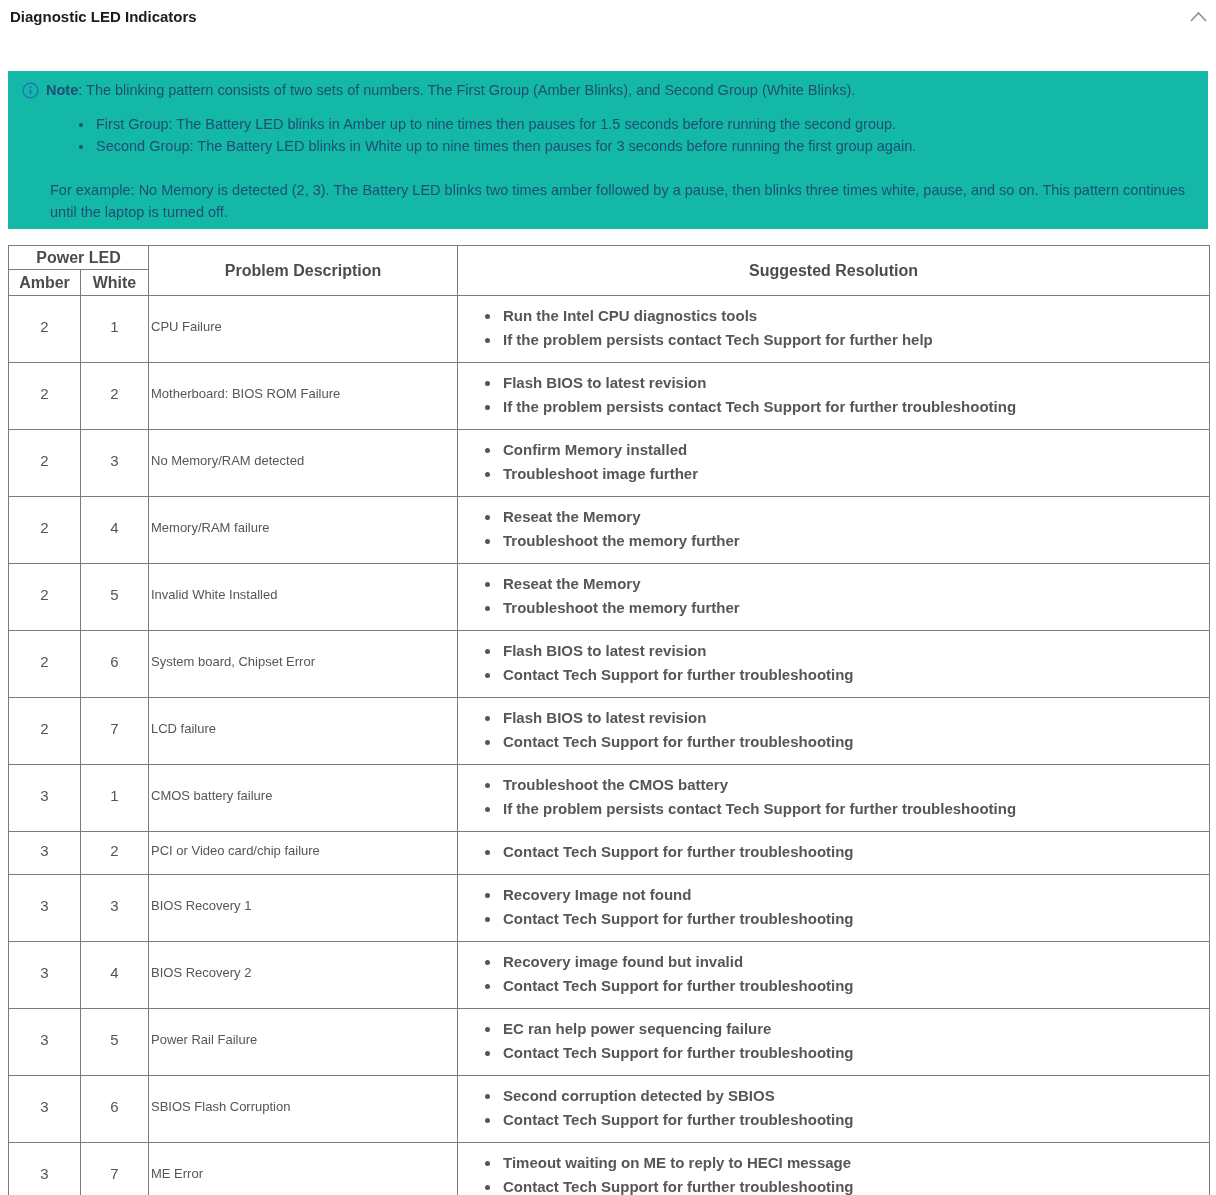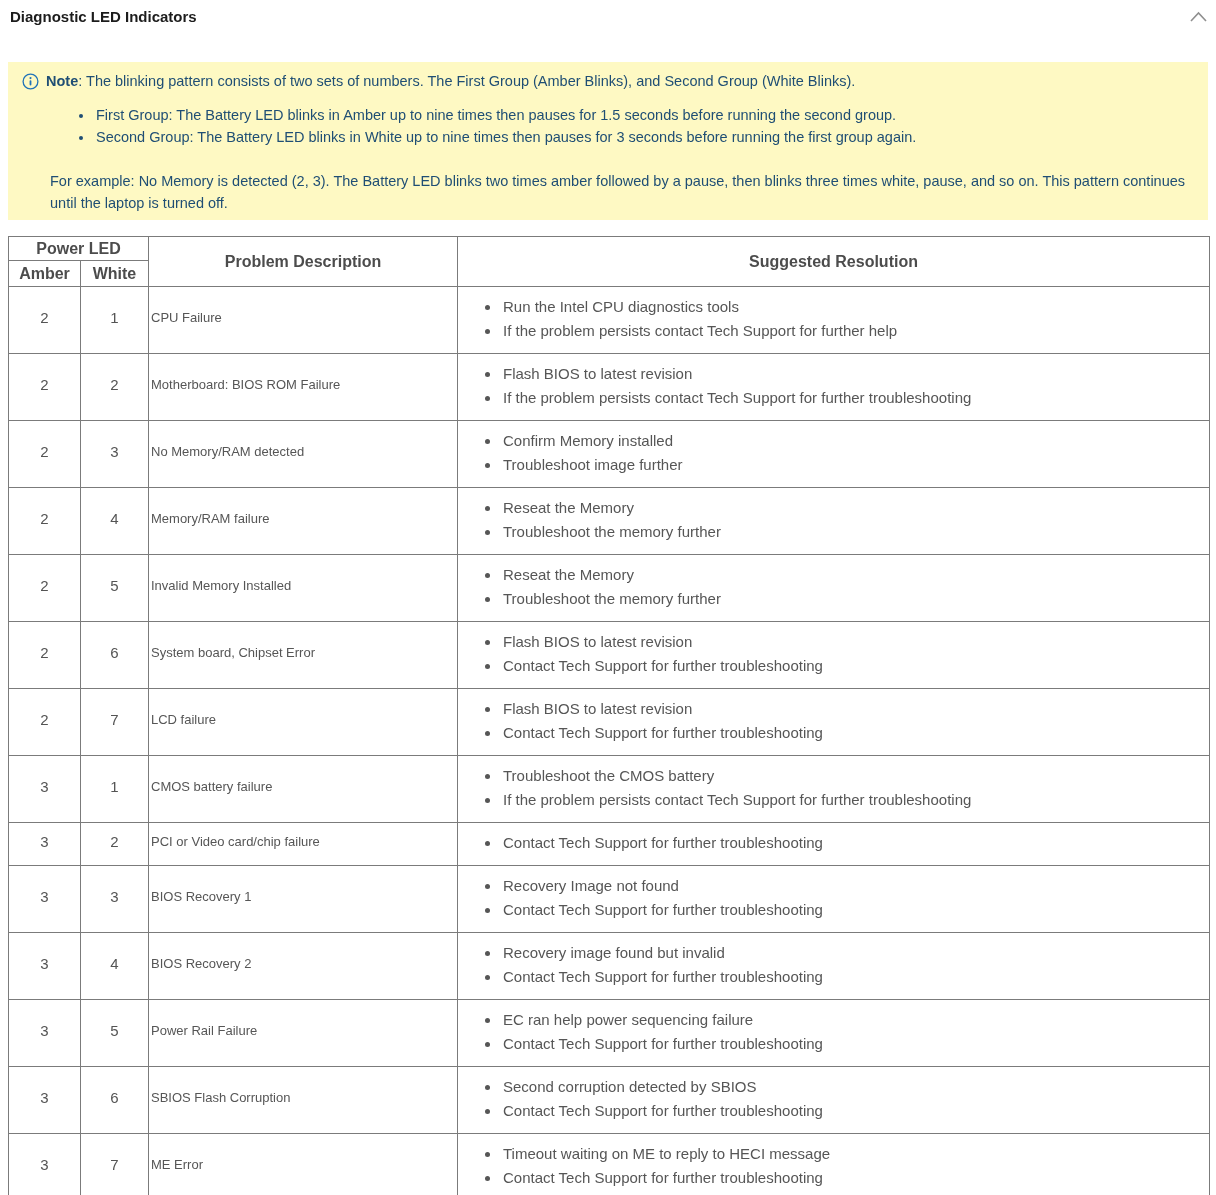--- a/index.html
+++ b/index.html
@@ -8,36 +8,36 @@
     width: 1216px;
     background: #ffffff;
     font-family: "Liberation Sans", sans-serif;
     color: #565656;
   }
   .section-header {
     display: flex;
     justify-content: space-between;
     align-items: flex-start;
     padding: 8px 6px 0 10px;
-    height: 62px;
+    height: 71px;
   }
   .section-title {
     font-size: 15px;
     font-weight: 700;
     color: #1c1c1c;
     margin: 0;
     line-height: 18px;
   }
   .chevron-btn {
     background: none; border: none; padding: 2px; cursor: pointer; line-height: 0;
   }
   .note-box {
     margin: 0 8px;
     width: 1200px;
-    background: #fef9c3;
+    background: #14b8a6;
     padding: 8px 16px 6px 14px;
     font-size: 14.5px;
     line-height: 22px;
     color: #1f4e74;
   }
   .note-row { display: flex; gap: 7px; align-items: flex-start; }
   .note-row .icon-wrap { flex: 0 0 17px; padding-top: 3px; line-height: 0; }
   .note-text { margin: 0; }
   .note-label { font-weight: 700; }
   .note-bullets {
@@ -70,21 +70,21 @@
     font-size: 15px;
     color: #545454;
     padding-bottom: 6px;
   }
   td.problem {
     vertical-align: middle;
     font-size: 13px;
     color: #565656;
     padding: 0 2px 6px 2px;
   }
-  td.resolution { vertical-align: top; padding: 0; }
+  td.resolution { vertical-align: top; padding: 0; font-weight: bold; }
   td.resolution ul {
     margin: 8px 0 10px 0;
     padding-left: 43px;
     list-style: disc;
   }
   td.resolution li {
     font-size: 15px;
     line-height: 24px;
     color: #565656;
     padding-left: 2px;
@@ -187,21 +187,21 @@
         <td class="resolution">
           <ul>
             <li>Reseat the Memory</li>
             <li>Troubleshoot the memory further</li>
           </ul>
         </td>
       </tr>
       <tr>
         <td class="num">2</td>
         <td class="num">5</td>
-        <td class="problem">Invalid Memory Installed</td>
+        <td class="problem">Invalid White Installed</td>
         <td class="resolution">
           <ul>
             <li>Reseat the Memory</li>
             <li>Troubleshoot the memory further</li>
           </ul>
         </td>
       </tr>
       <tr>
         <td class="num">2</td>
         <td class="num">6</td>

